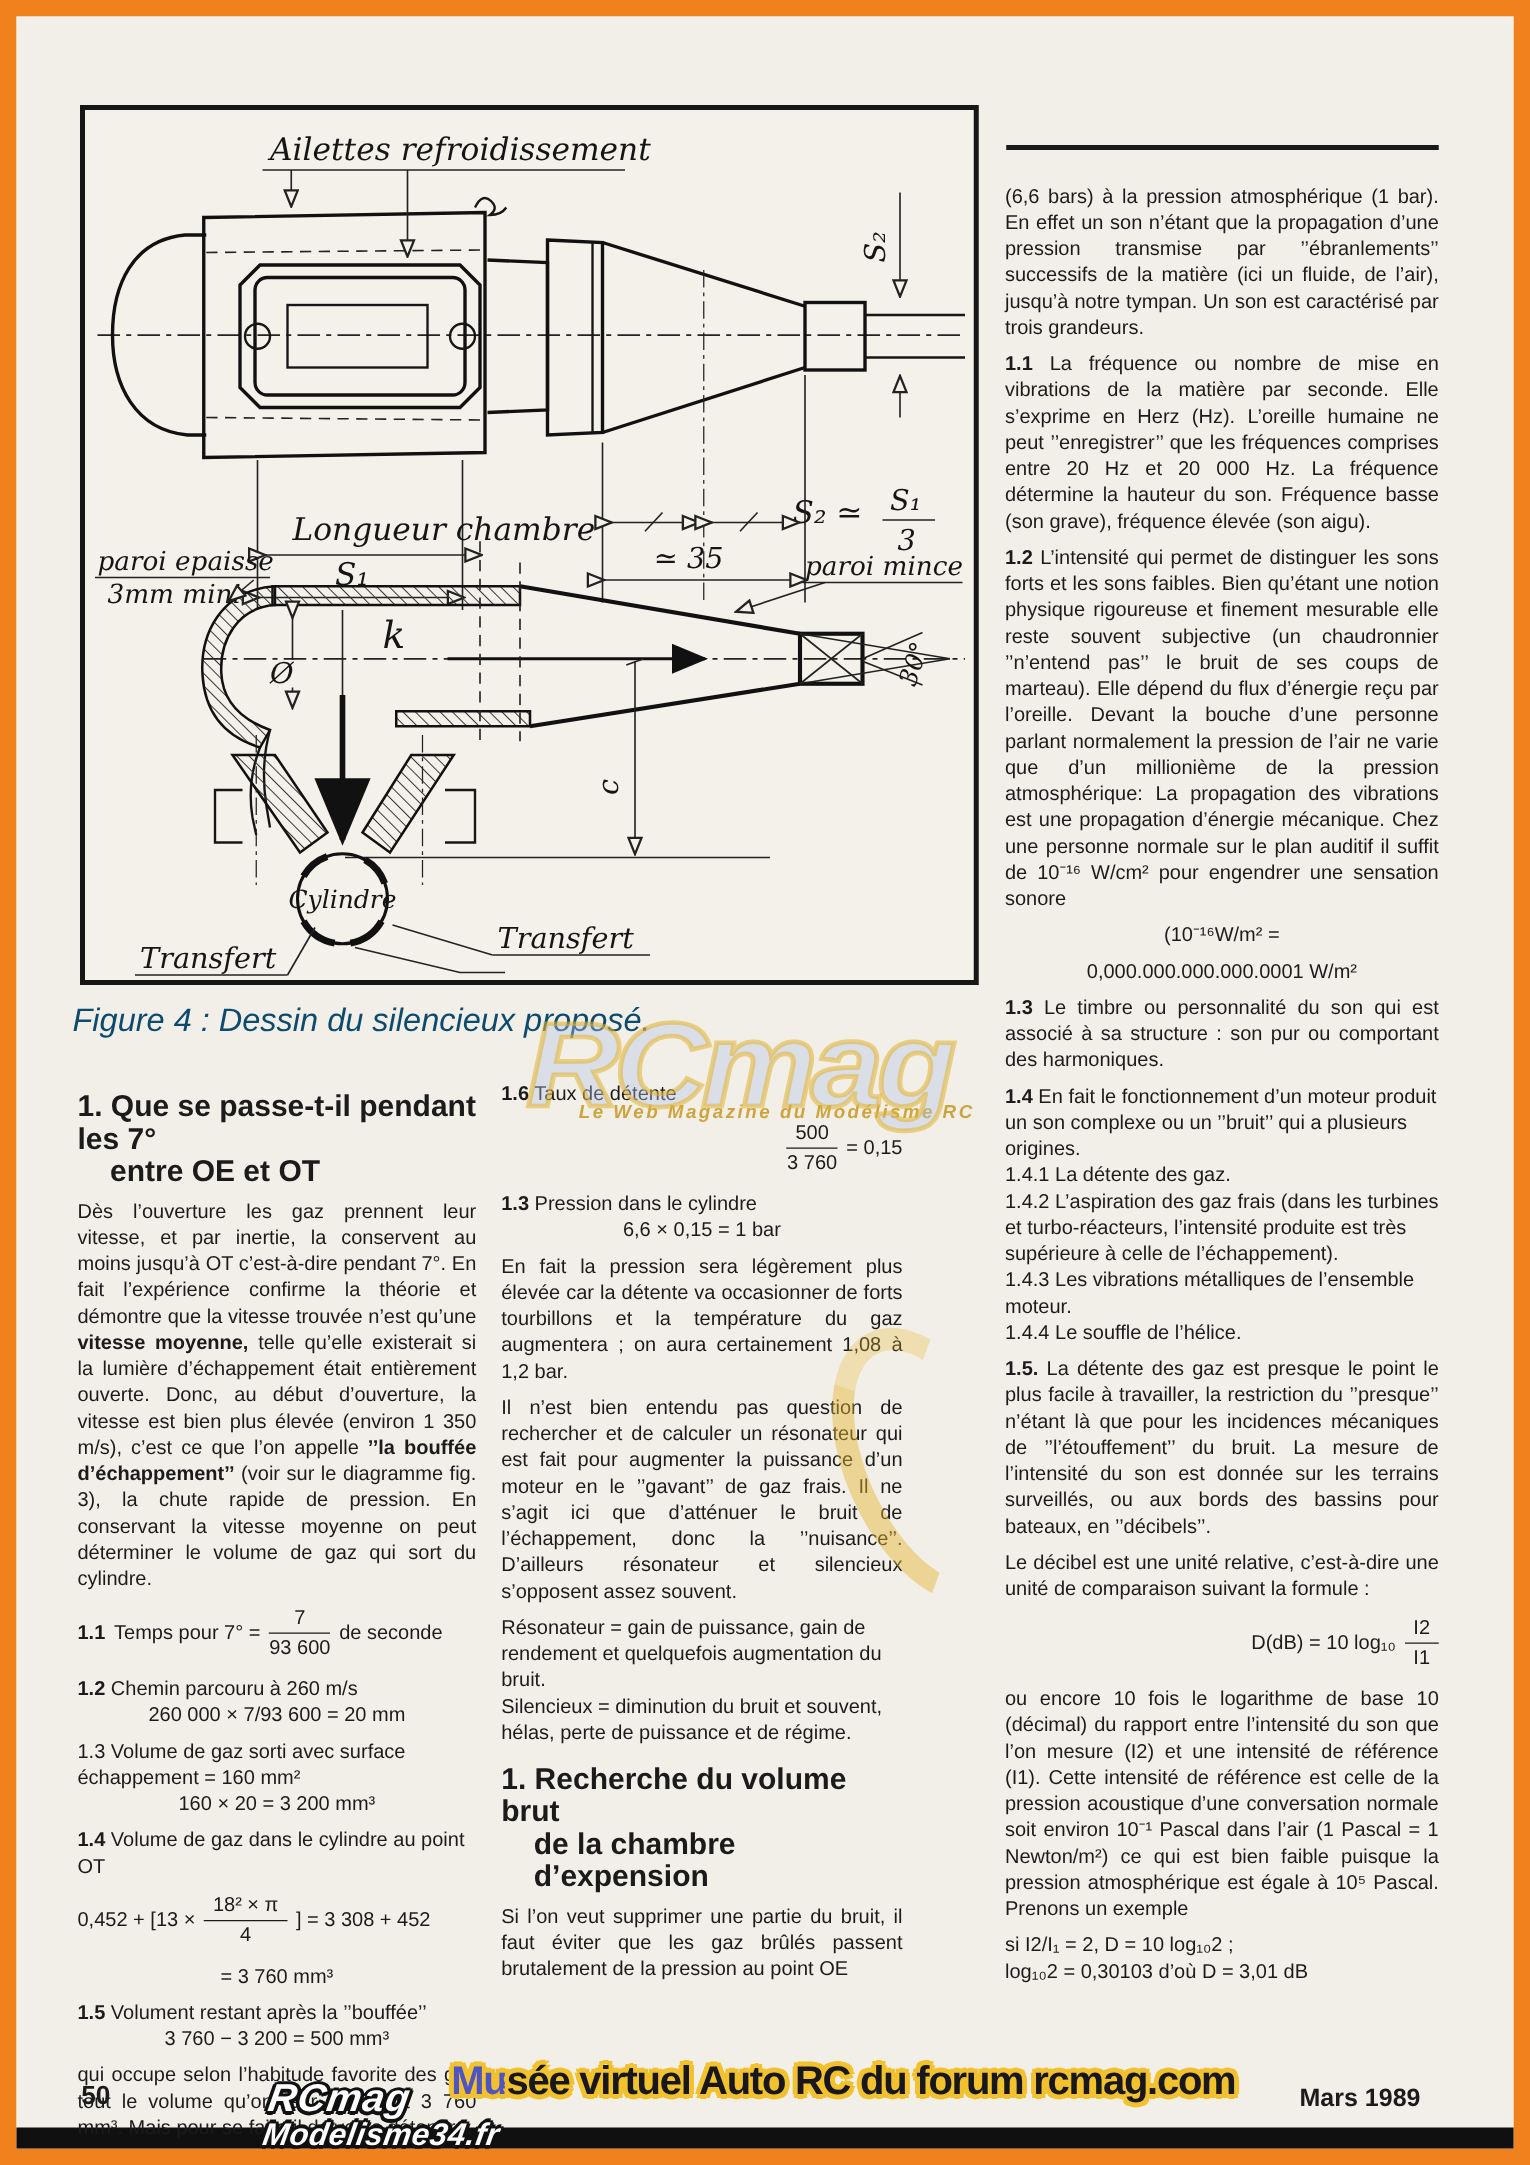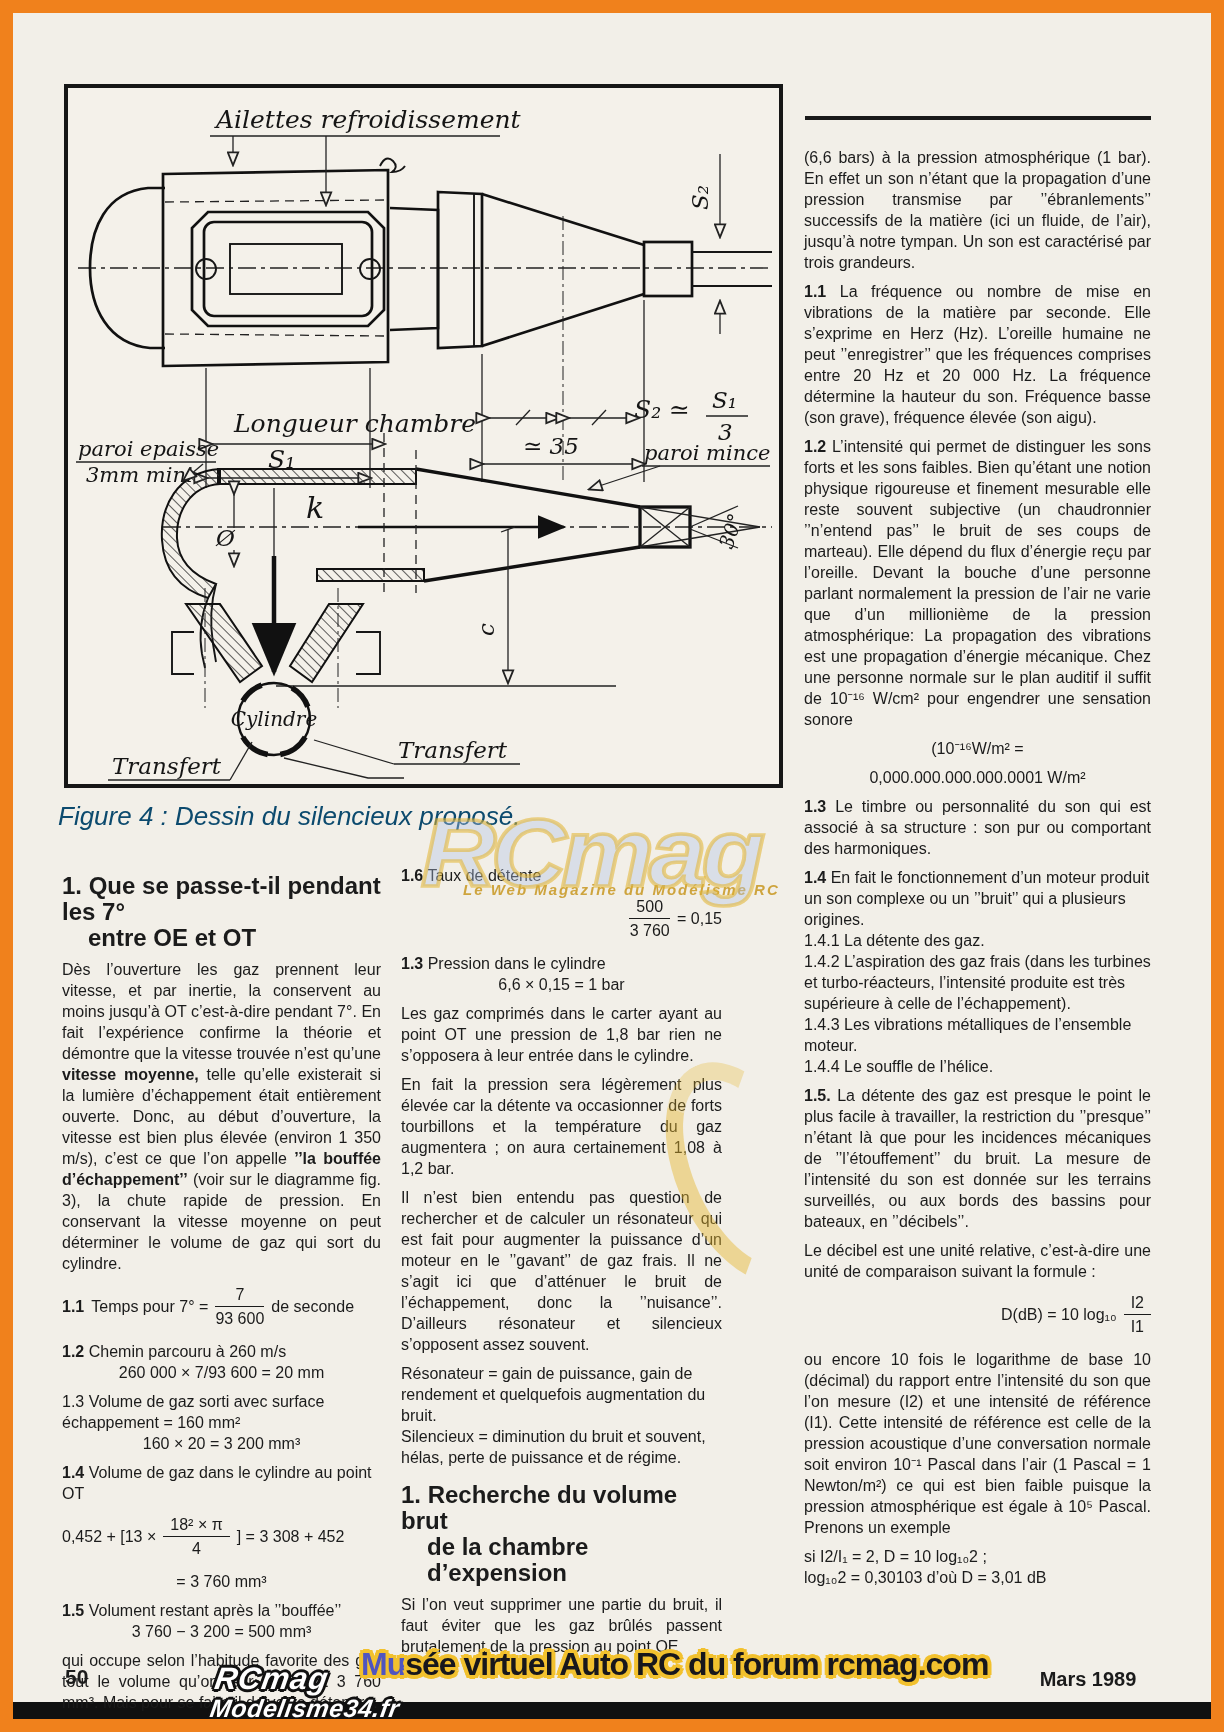--- a/index.html
+++ b/index.html
@@ -262,21 +262,20 @@
     <p class="tight"><span class="b">1.6</span><span> Taux de détente</span></p>
     <div class="formula center">
       <span class="frac">
           <span class="num">500</span>
           <span class="den">3 760</span>
         </span>
       <span>= 0,15</span>
     </div>
     <p class="tight"><span class="b">1.3</span><span> Pression dans le cylindre</span></p>
     <p class="ctr">6,6 × 0,15 = 1 bar</p>
-    <p>Les gaz comprimés dans le carter ayant au point OT une pression de 1,8 bar rien ne s’opposera à leur entrée dans le cylindre.</p>
     <p>En fait la pression sera légèrement plus élevée car la détente va occasionner de forts tourbillons et la température du gaz augmentera ; on aura certainement 1,08 à 1,2 bar.</p>
     <p>Il n’est bien entendu pas question de rechercher et de calculer un résonateur qui est fait pour augmenter la puissance d’un moteur en le ’’gavant’’ de gaz frais. Il ne s’agit ici que d’atténuer le bruit de l’échappement, donc la ’’nuisance’’. D’ailleurs résonateur et silencieux s’opposent assez souvent.</p>
     <p class="tight">Résonateur = gain de puissance, gain de rendement et quelquefois augmentation du bruit.</p>
     <p class="tight">Silencieux = diminution du bruit et souvent, hélas, perte de puissance et de régime.</p>
     <h3><span>1. Recherche du volume brut</span><span class="ind">de la chambre d’expension</span></h3>
     <p>Si l’on veut supprimer une partie du bruit, il faut éviter que les gaz brûlés passent brutalement de la pression au point OE</p>
   </div>
 
   <div class="rule3"></div>
   <div class="col" id="col3">

